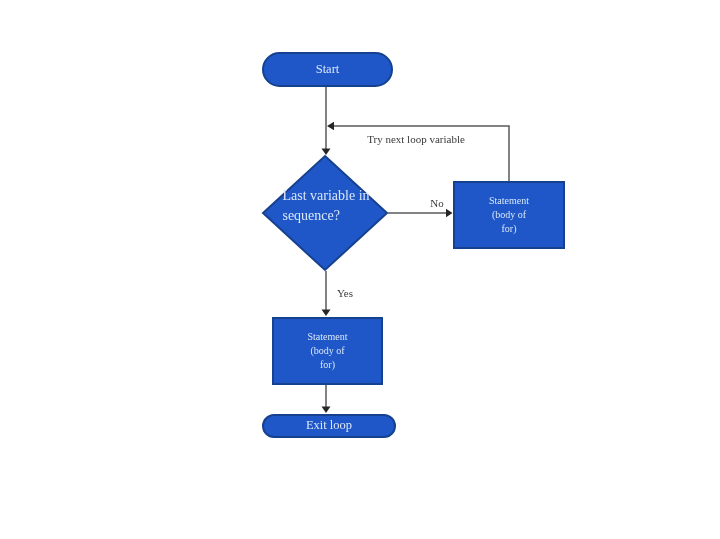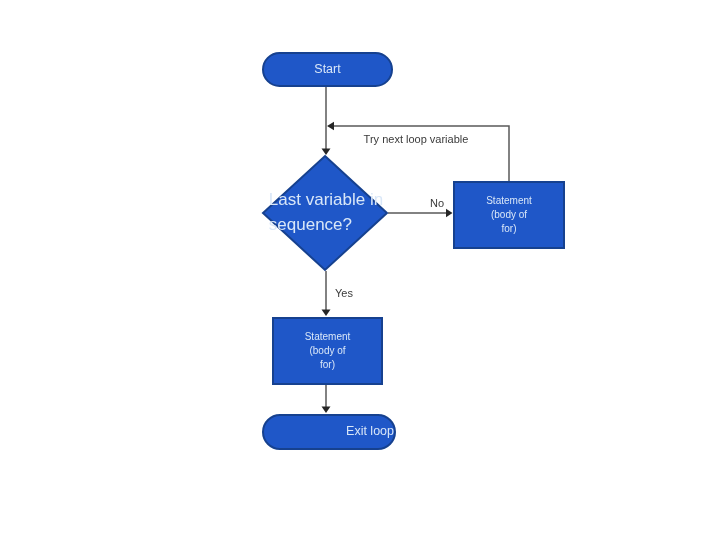--- a/index.html
+++ b/index.html
@@ -15,20 +15,21 @@
   body{
     font-family:"Liberation Sans", sans-serif;
     background:var(--background);
   }
   .canvas{
     position:relative;
     width:720px;
     height:539px;
     background:var(--background);
     overflow:hidden;
+    font-family:Liberation Serif, serif;
   }
   .edge-layer{
     position:absolute;
     left:0;top:0;
     width:720px;height:539px;
   }
   .connector{
     stroke:var(--connector);
     stroke-width:1.5;
     fill:none;
@@ -56,29 +57,29 @@
     line-height:1.4;
   }
   .terminator{
     border-radius:18px;
     font-size:12.5px;
   }
   .process{
     font-size:10px;
   }
   .node-start{left:262px;top:52px;width:131px;height:35px;}
-  .node-exit{left:262px;top:414px;width:134px;height:36px;justify-content:flex-end;}
+  .node-exit{left:262px;top:414px;width:134px;height:24px;}
   .node-loop-body{left:453px;top:181px;width:112px;height:68px;}
   .node-final-body{left:272px;top:317px;width:111px;height:68px;}
   .decision-text{
     position:absolute;
     left:265px;top:186px;width:122px;height:54px;
-    display:flex;align-items:center;justify-content:center;
+    display:flex;justify-content:center;
     color:var(--node-text);
-    font-size:17px;
+    font-size:14px;
     line-height:1.45;
   }
   .decision-text span{
     text-align:left;
     white-space:pre-line;
   }
   .edge-label{
     position:absolute;
     color:var(--label-text);
     font-size:11px;

